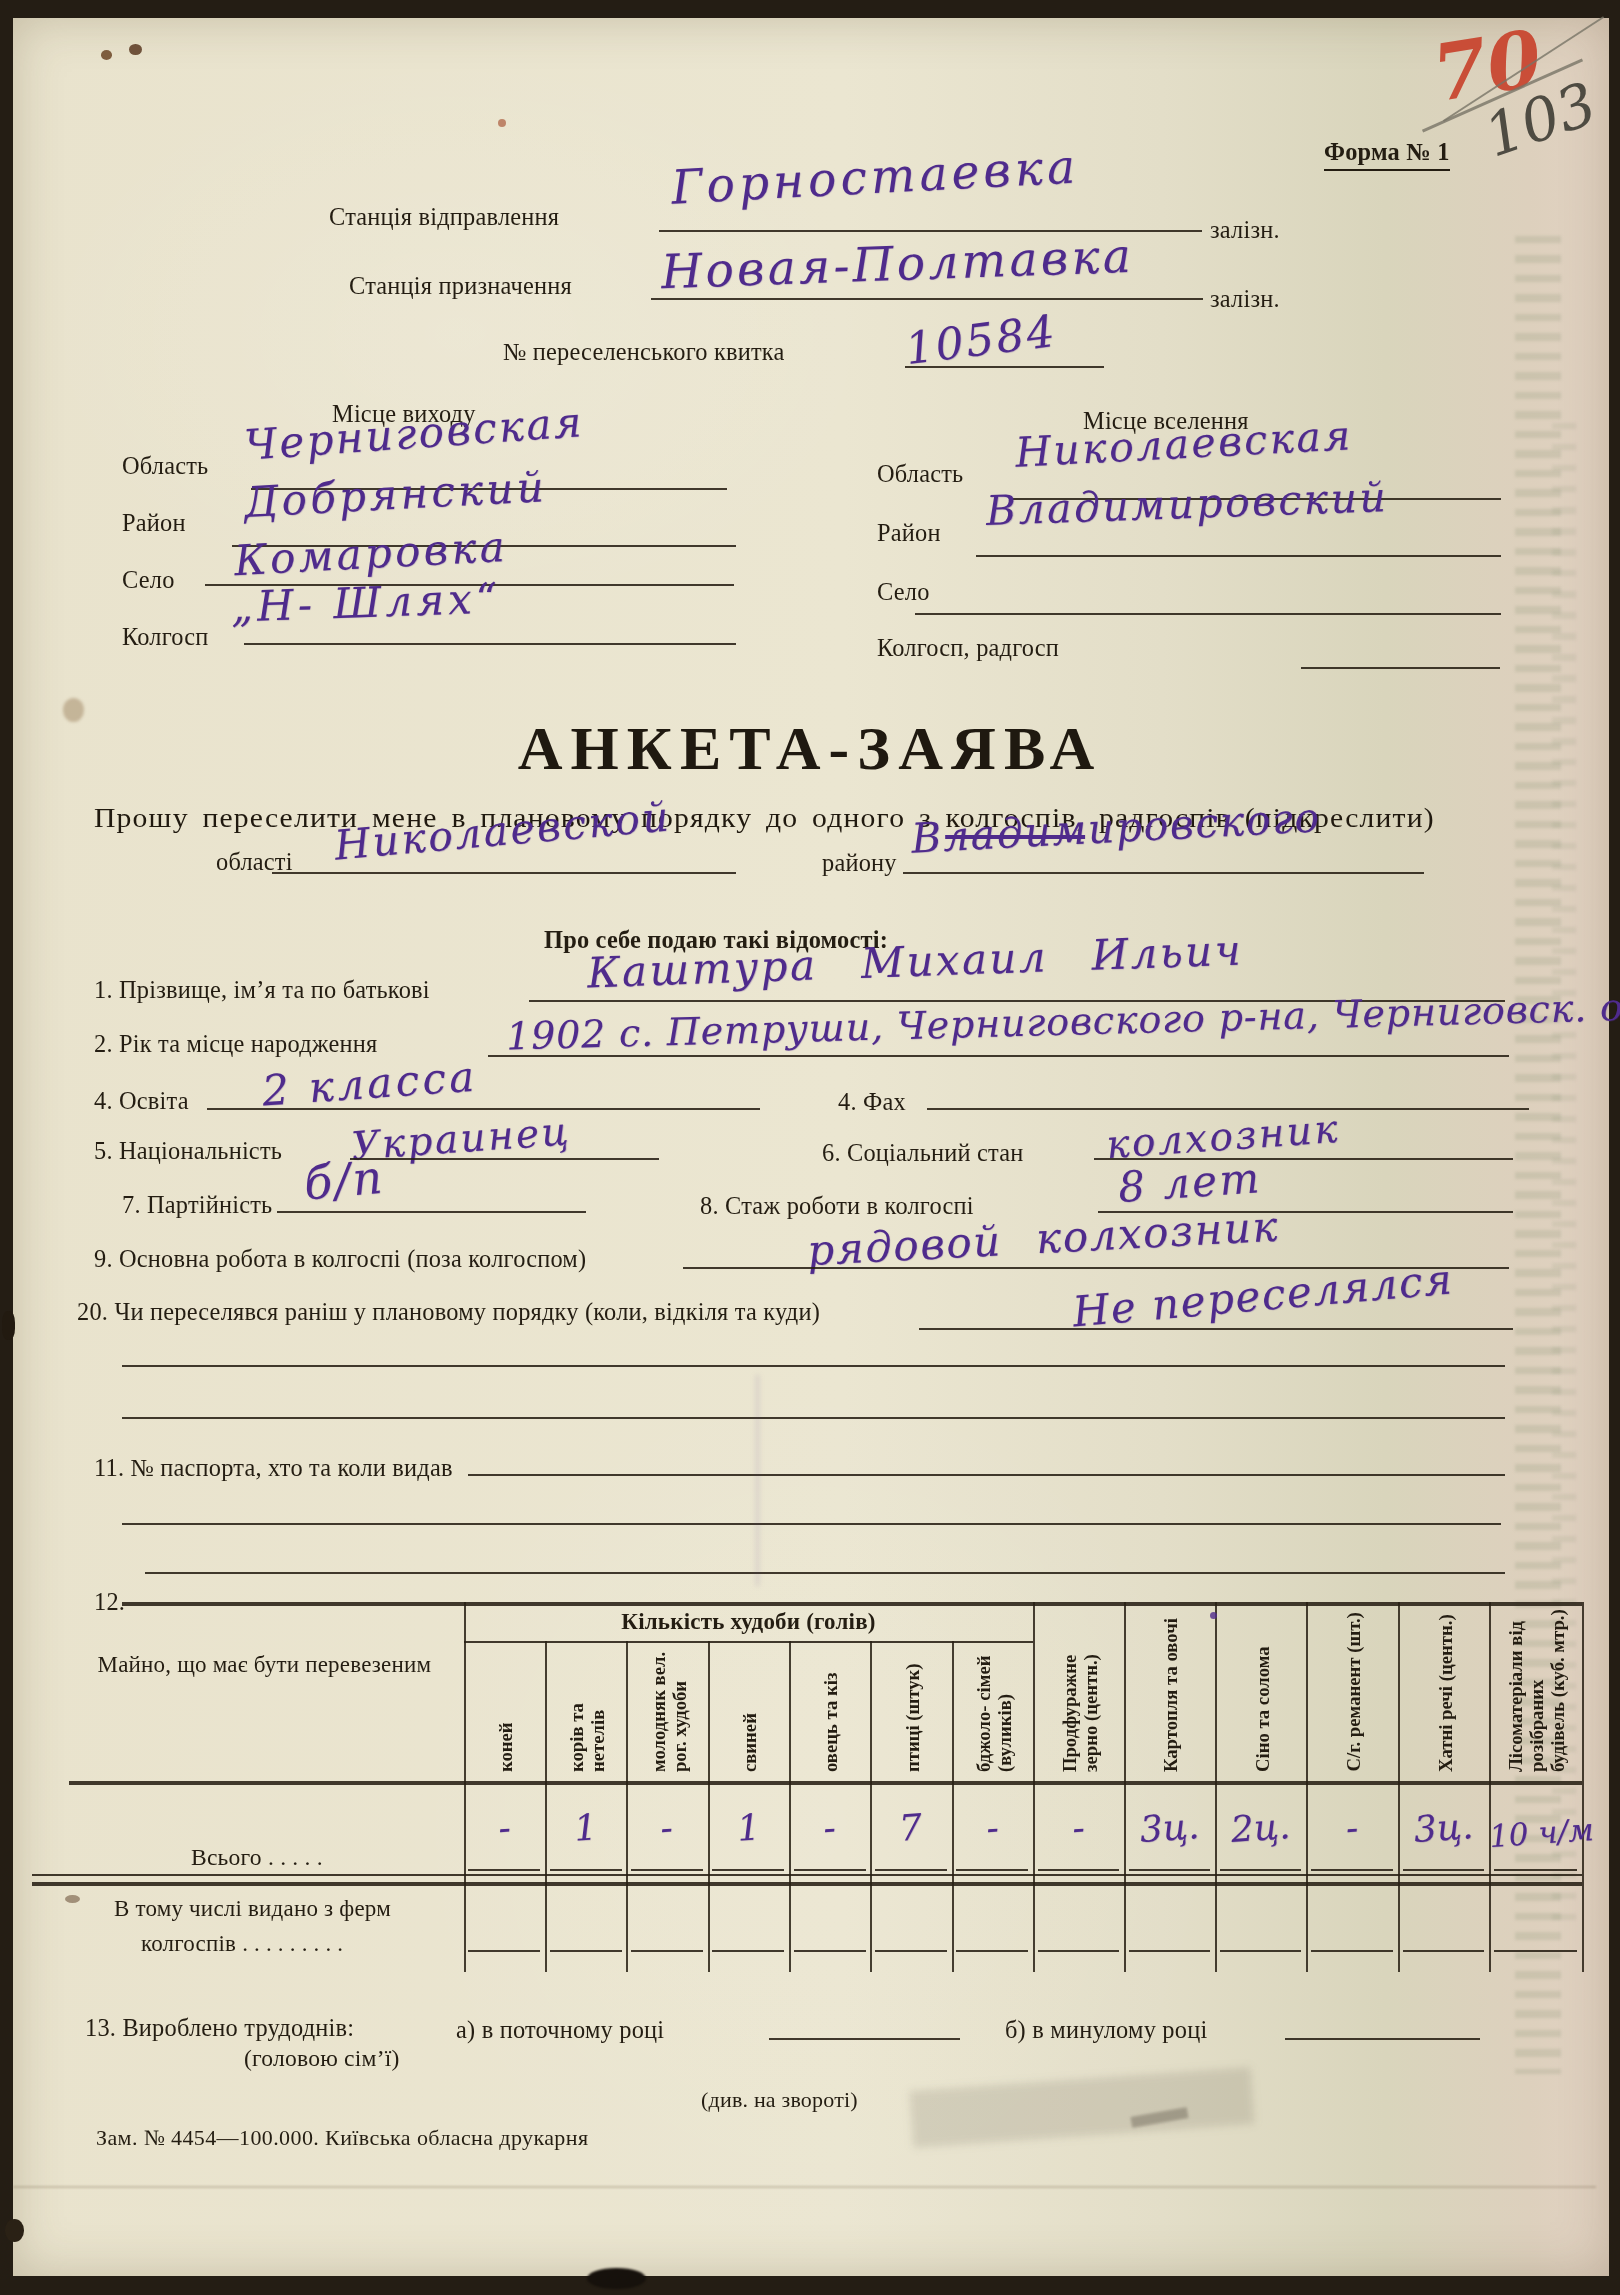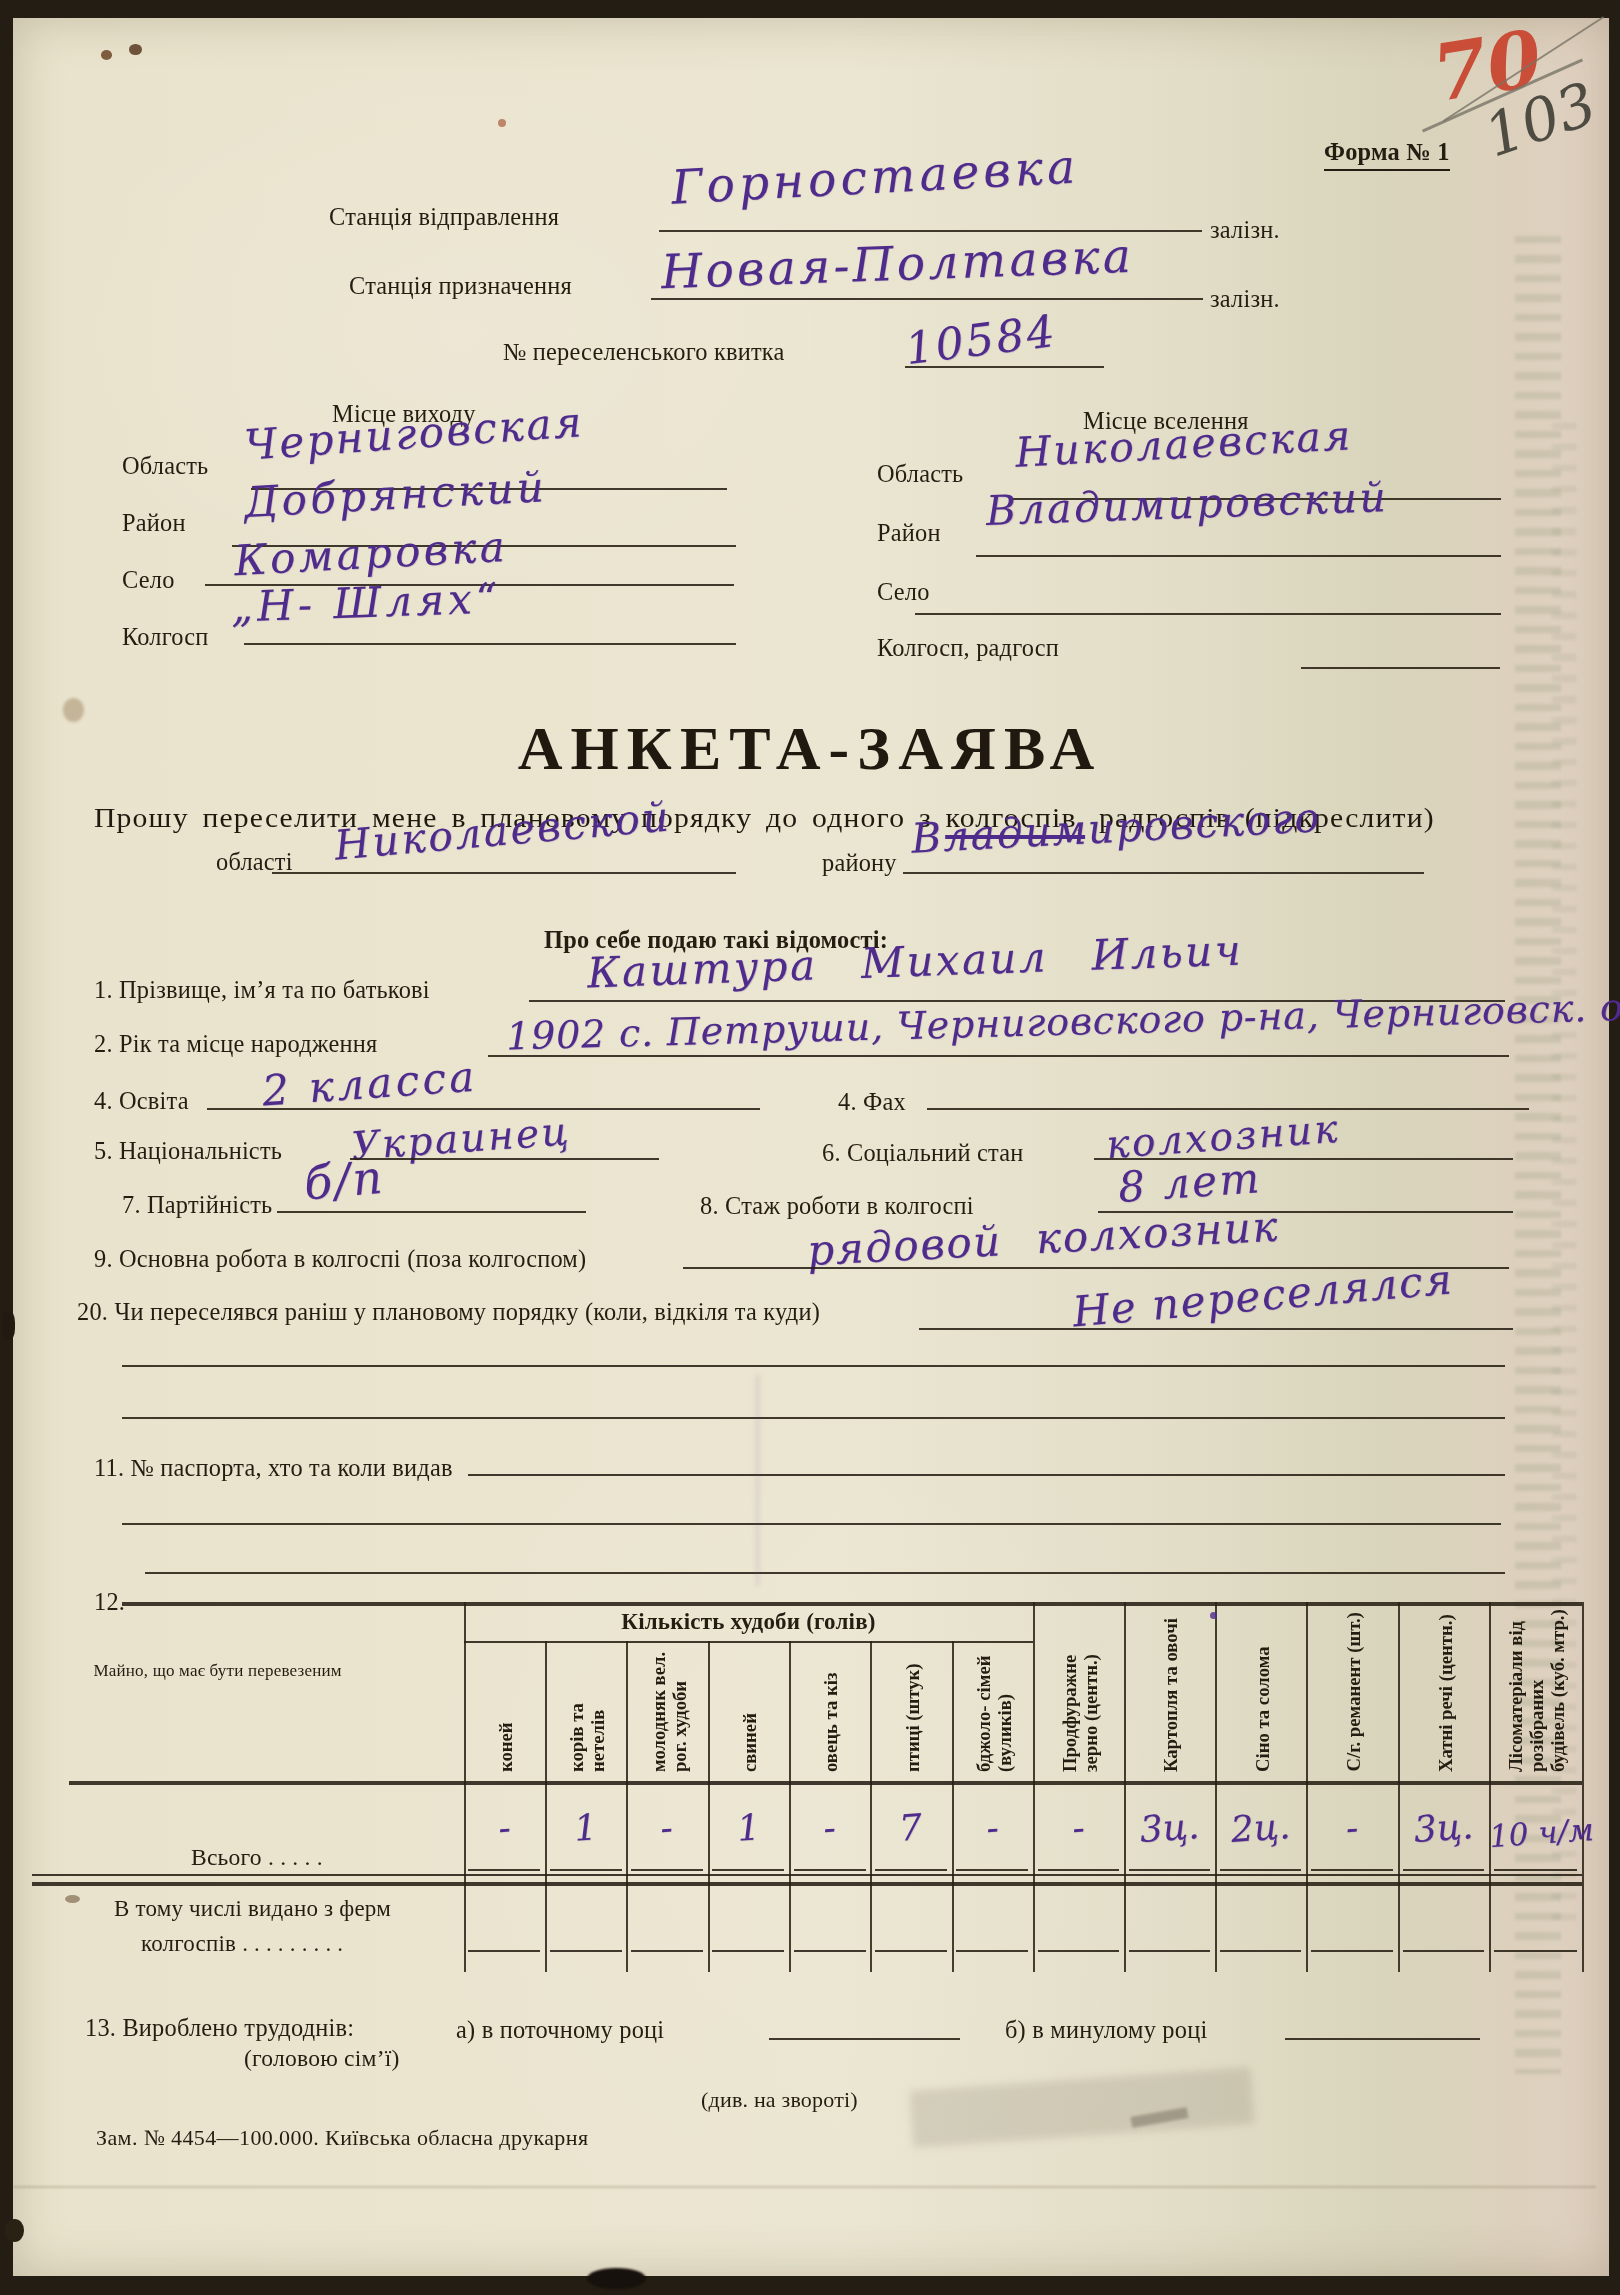--- a/index.html
+++ b/index.html
@@ -165,21 +165,21 @@
       <div class="vl" style="left:720px;top:39px;height:331px;"></div>
       <div class="vl" style="left:801px;top:39px;height:331px;"></div>
       <div class="vl" style="left:883px;top:39px;height:331px;"></div>
       <div class="vl" style="left:964px;top:0px;height:370px;"></div>
       <div class="vl" style="left:1055px;top:0px;height:370px;"></div>
       <div class="vl" style="left:1146px;top:0px;height:370px;"></div>
       <div class="vl" style="left:1237px;top:0px;height:370px;"></div>
       <div class="vl" style="left:1329px;top:0px;height:370px;"></div>
       <div class="vl" style="left:1420px;top:0px;height:370px;"></div>
       <div class="vl" style="left:1513px;top:0px;height:370px;"></div>
-      <div class="lbl" style="left:24.4px;top:50px;width:342px;text-align:left;white-space:normal;line-height:2.2;font-size:17px;">Майно, що має бути перевезеним</div>
+      <div class="lbl" style="left:24.4px;top:38px;width:342px;text-align:center;white-space:normal;line-height:2.2;font-size:23px;">Майно, що має бути перевезеним</div>
       <div class="lbl b" style="left:395px;top:6.5px;width:569px;text-align:center;font-size:23px;">Кількість худоби (голів)</div>
       <div class="vhead" style="left:370px;top:67px;width:130px;height:81px;padding-left:4.9px;">коней</div>
       <div class="vhead" style="left:451px;top:67px;width:130px;height:81px;padding-left:4.9px;">корів та нетелів</div>
       <div class="vhead" style="left:533px;top:67px;width:130px;height:81px;padding-left:4.9px;">молодняк вел. рог. худоби</div>
       <div class="vhead" style="left:614px;top:67px;width:130px;height:81px;padding-left:4.9px;">свиней</div>
       <div class="vhead" style="left:695px;top:67px;width:130px;height:81px;padding-left:4.9px;">овець та кіз</div>
       <div class="vhead" style="left:777px;top:67px;width:130px;height:81px;padding-left:4.9px;">птиці (штук)</div>
       <div class="vhead" style="left:858px;top:67px;width:130px;height:81px;padding-left:4.9px;">бджоло- сімей (вуликів)</div>
       <div class="vhead" style="left:927px;top:45px;width:164px;height:91px;padding-left:4.9px;">Продфуражне зерно (центн.)</div>
       <div class="vhead" style="left:1018px;top:45px;width:164px;height:91px;padding-left:4.9px;">Картопля та овочі</div>

